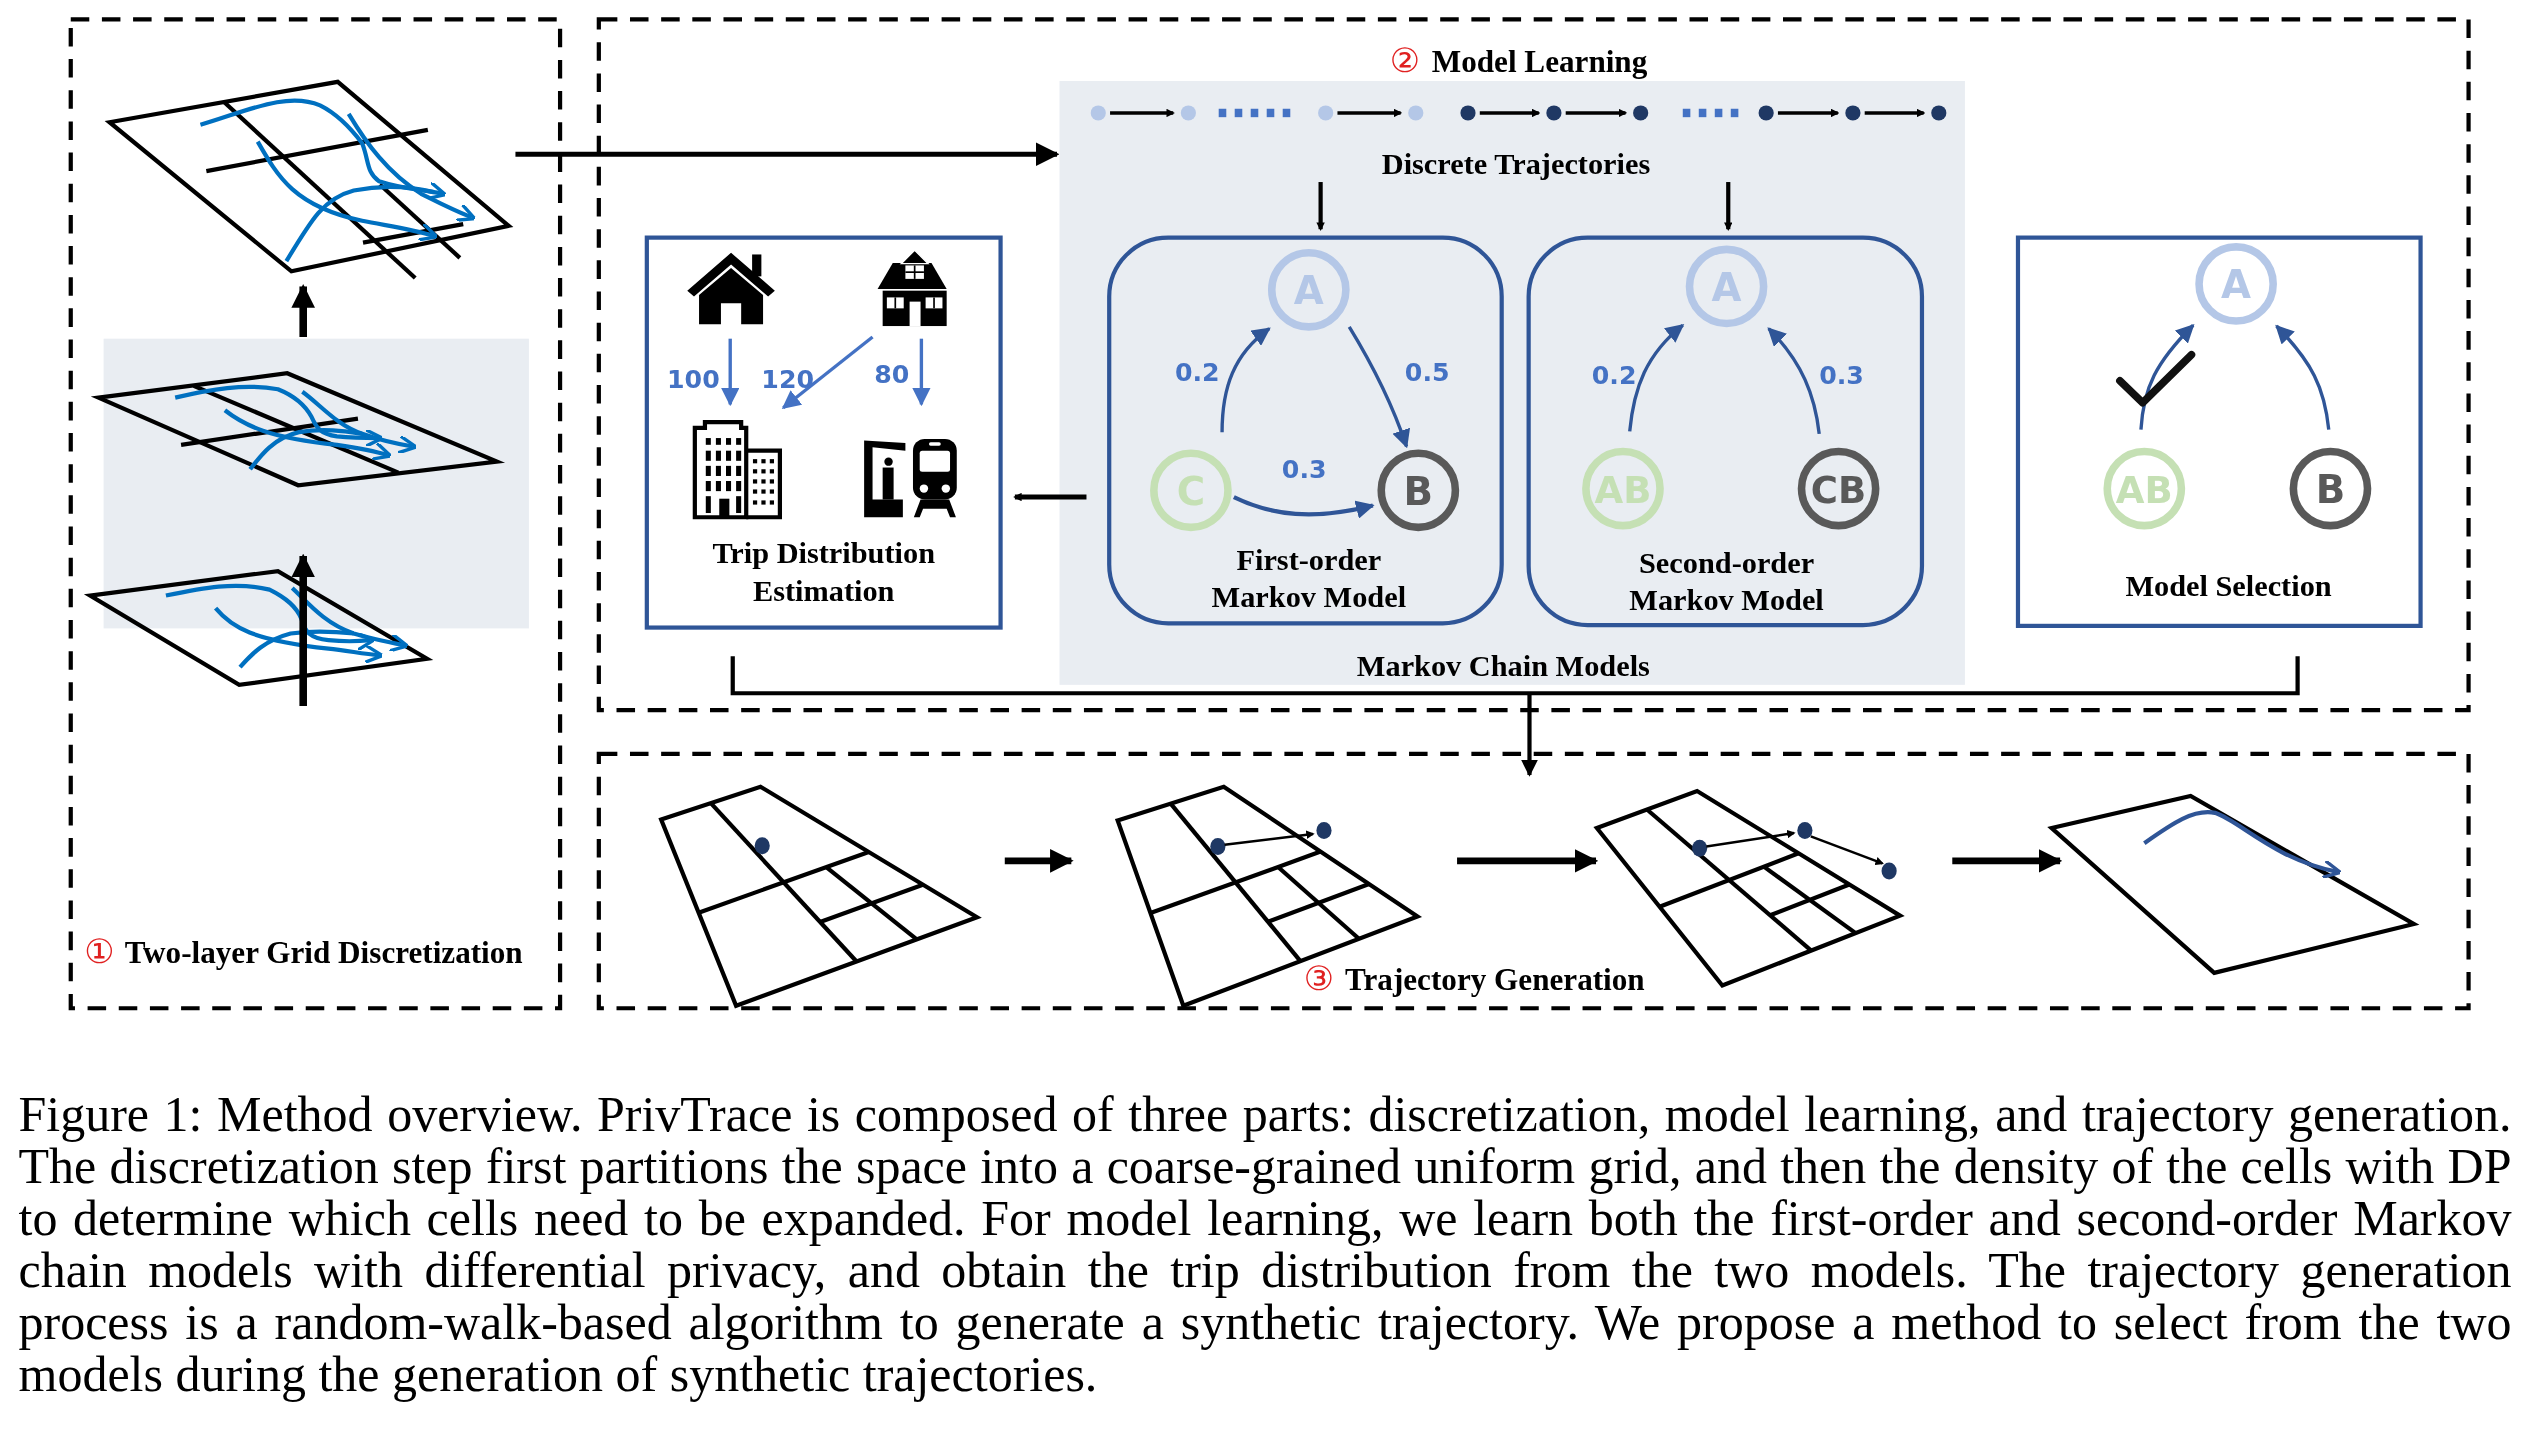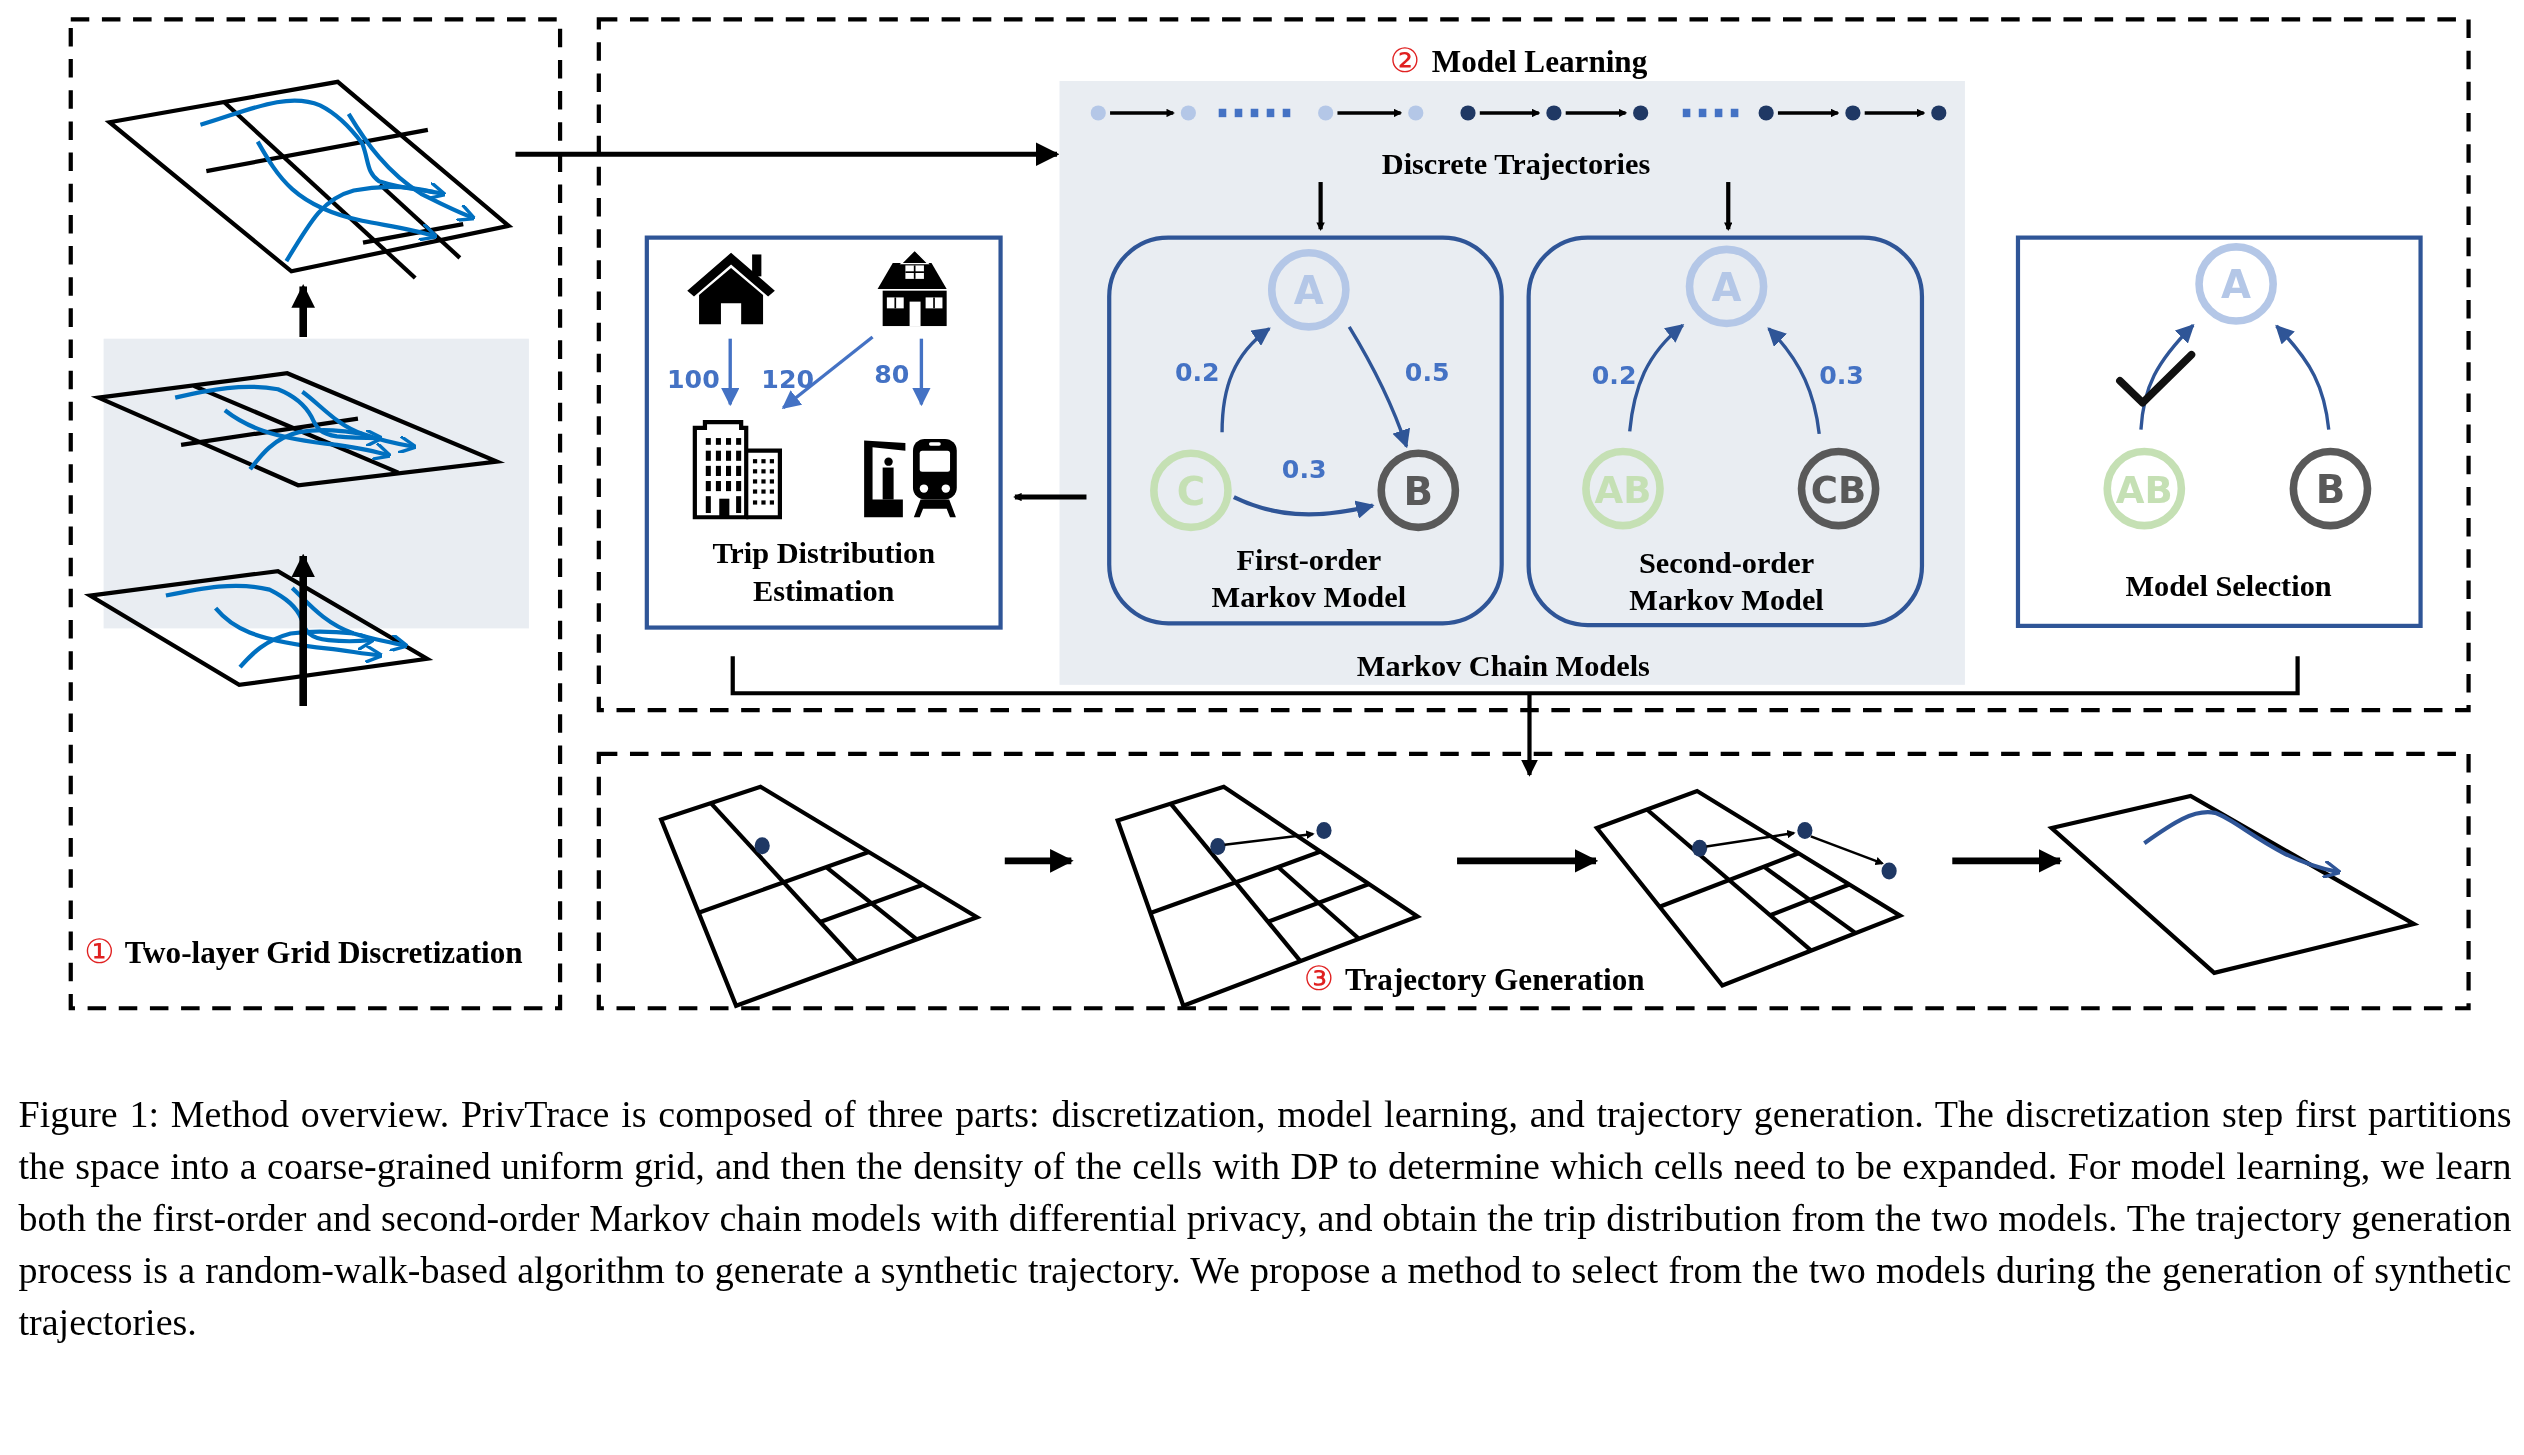--- a/index.html
+++ b/index.html
@@ -2,21 +2,21 @@
 <html style="font-size:13.5px"><head>
 <meta charset="utf-8">
 <style>
   html, body { margin:0; padding:0; background:#ffffff; }
   body { width:2525px; height:1455px; overflow:hidden; position:relative; font-family:"Liberation Serif", serif; }
   #fig { position:absolute; left:0; top:0; width:2525px; height:1053px; }
   .t-serif { font-family:"Liberation Serif", serif; font-weight:bold; fill:#000; }
   .t-sans { font-family:"DejaVu Sans", sans-serif; font-weight:bold; }
   .lbl-blue { fill:#4472c4; font-family:"DejaVu Sans", sans-serif; font-weight:bold; font-size:30px; }
   .red-num { fill:#e02020; font-family:"DejaVu Sans", sans-serif; }
-  #caption { position:absolute; left:18.5px; top:1088px; width:2493px; font-family:"Liberation Serif", serif; font-size:38px; line-height:52px; color:#000; text-align:justify; }
+  #caption { position:absolute; left:18.5px; top:1088px; width:2493px; font-family:"Liberation Serif", serif; font-size:50px; line-height:52px; color:#000; text-align:justify; }
   #caption p { margin:0; }
 </style>
 </head>
 <body>
 
 <svg id="fig" width="2525" height="1053" viewBox="0 0 2998 1250" xmlns="http://www.w3.org/2000/svg">
   <defs>
     <marker id="ah-black" markerWidth="10" markerHeight="10" refX="8" refY="5" orient="auto" markerUnits="userSpaceOnUse" viewBox="0 0 10 10">
       <path d="M0,0 L10,5 L0,10 z" fill="#000"></path>
     </marker>

